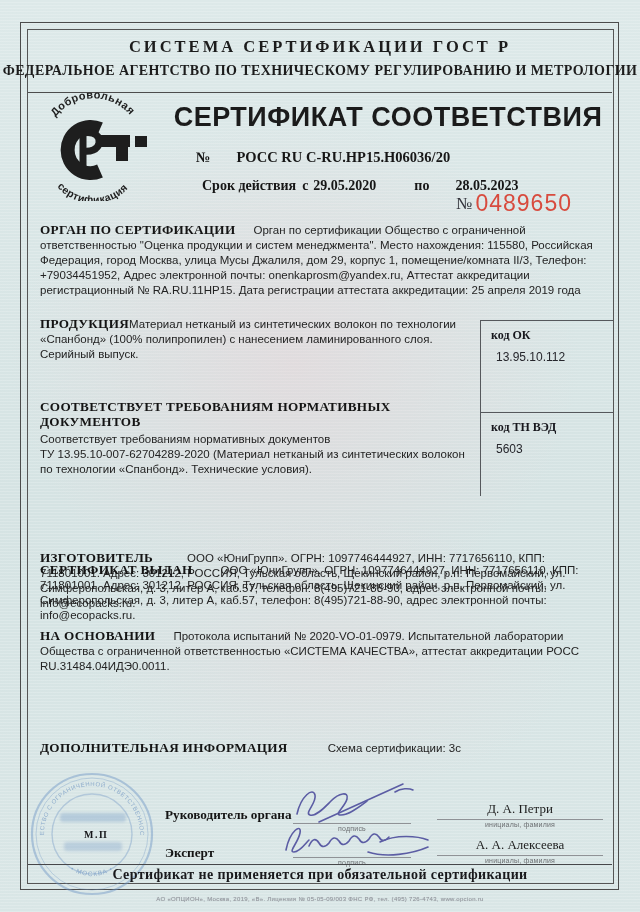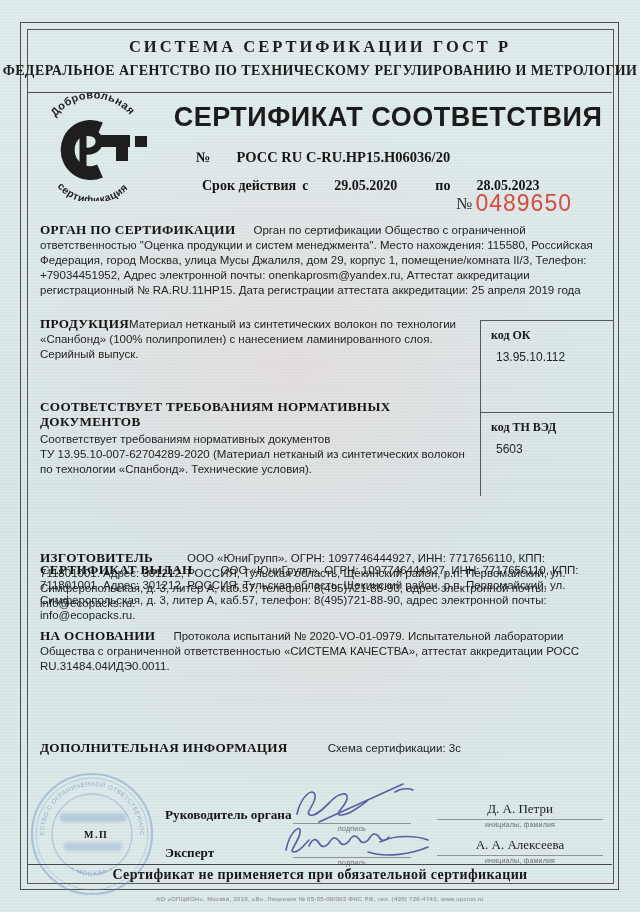--- a/index.html
+++ b/index.html
@@ -17,21 +17,21 @@
   .sys1{position:absolute;left:0;top:37px;width:640px;text-align:center;
     font-family:"Liberation Serif",serif;font-weight:700;font-size:16.5px;letter-spacing:3px;color:#1c1c1c;}
   .sys2{position:absolute;left:0;top:63px;width:640px;text-align:center;
     font-family:"Liberation Serif",serif;font-weight:700;font-size:14px;letter-spacing:0.4px;color:#1c1c1c;}
   .doc-title{position:absolute;left:168px;top:102px;width:440px;text-align:center;
     font-weight:700;font-size:27px;letter-spacing:0.5px;color:#1b1b1b;}
   .regnum{position:absolute;left:196px;top:149px;font-family:"Liberation Serif",serif;font-weight:700;font-size:14.5px;color:#161616;}
   .regnum .no{padding-right:26px;}
   .validity{position:absolute;left:202px;top:178px;font-family:"Liberation Serif",serif;font-weight:700;font-size:14px;color:#161616;}
   .validity .w{margin-left:6px;}
-  .validity .d1{margin-left:26px;}
+  .validity .d1{margin-left:5px;}
   .validity .po{margin-left:38px;}
   .validity .d2{margin-left:26px;}
   .blank-num{position:absolute;right:68px;top:190px;display:flex;align-items:flex-start;}
   .blank-num .no{font-family:"Liberation Serif",serif;font-size:17px;color:#33343c;margin-right:3px;margin-top:4px;}
   .blank-num .val{font-size:23px;color:#d84b3e;letter-spacing:1px;}
   .sec{position:absolute;left:40px;width:562px;font-size:11.5px;line-height:15px;color:#232323;}
   .sec .lbl{font-family:"Liberation Serif",serif;font-weight:700;font-size:13.2px;letter-spacing:0.3px;color:#141414;}
   #sec-org{top:222px;}        #sec-org .lbl{padding-right:18px;}
   #sec-product{top:316px;width:428px;} #sec-product .lbl{}
   #sec-conformity{top:399px;width:432px;}

